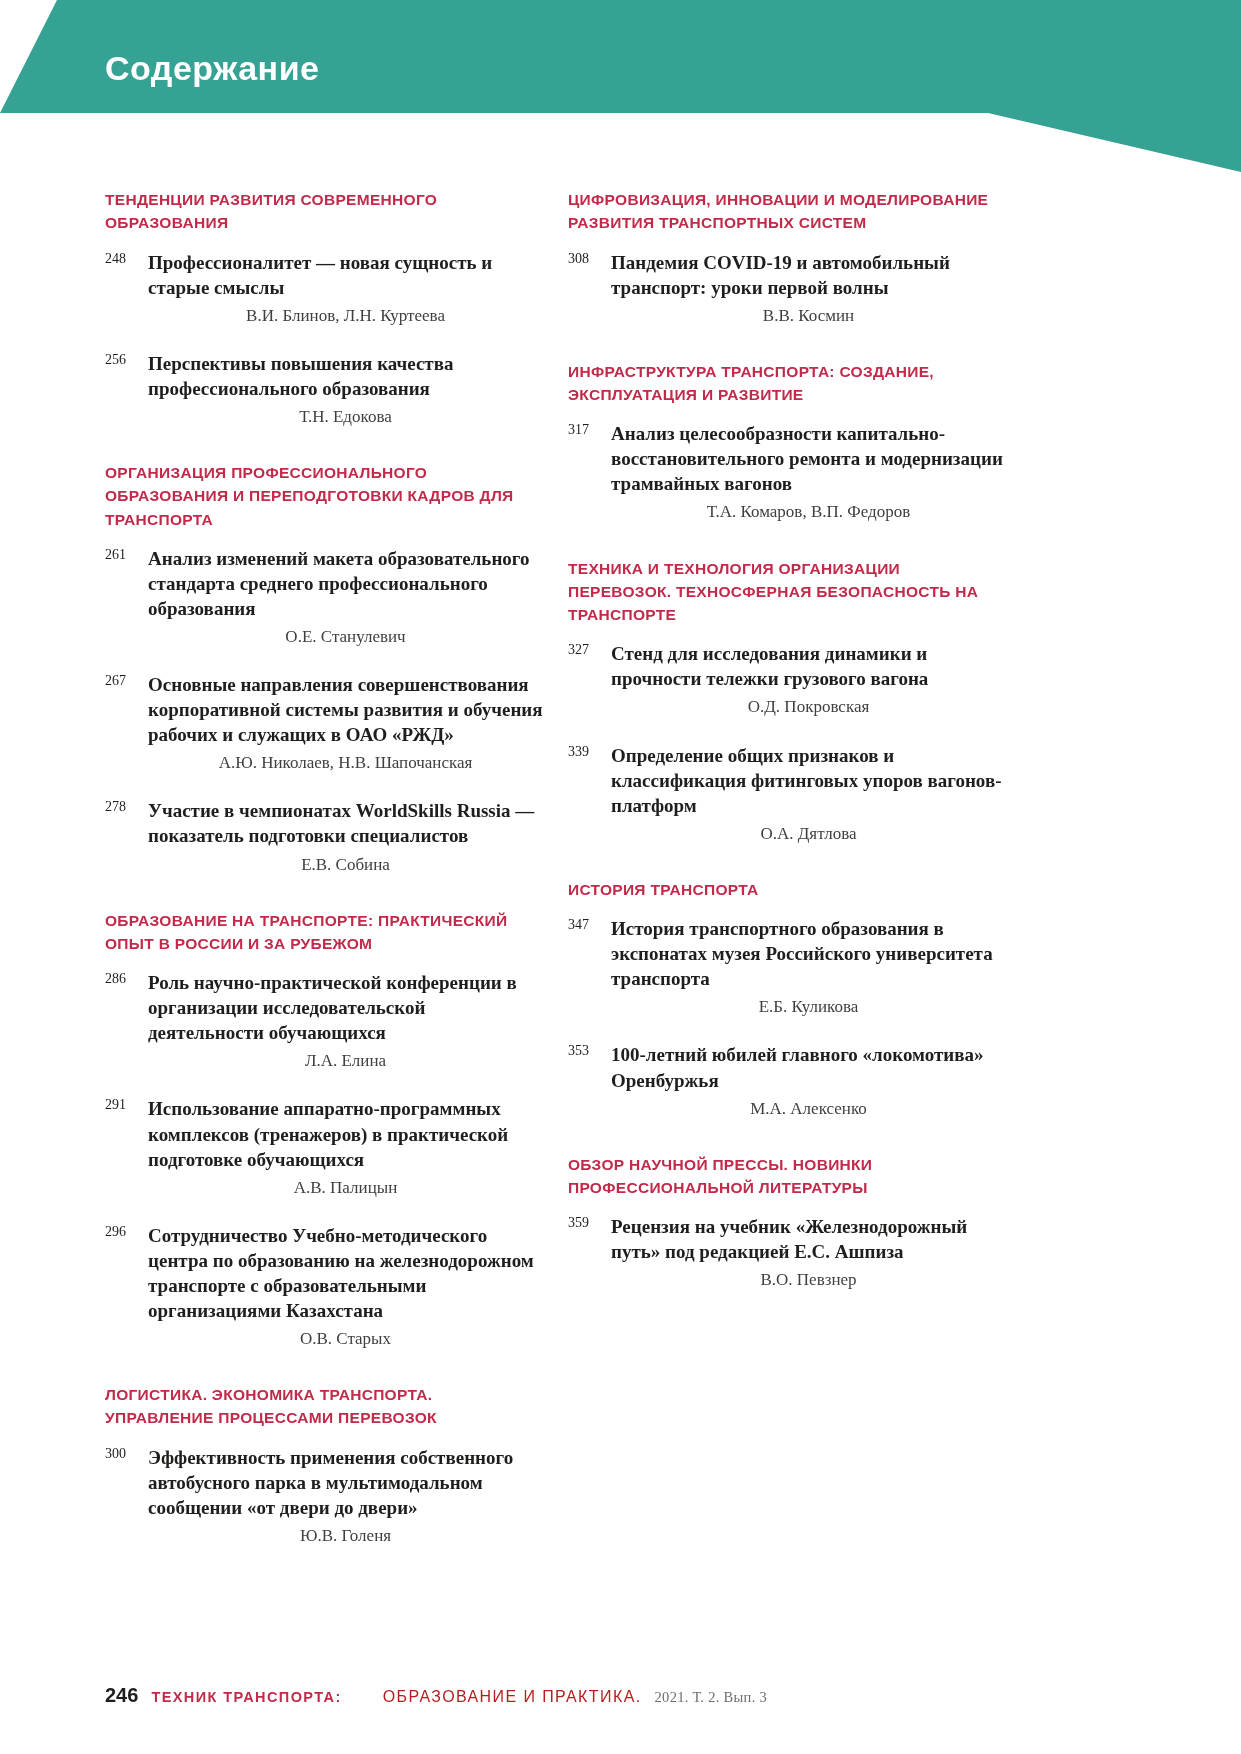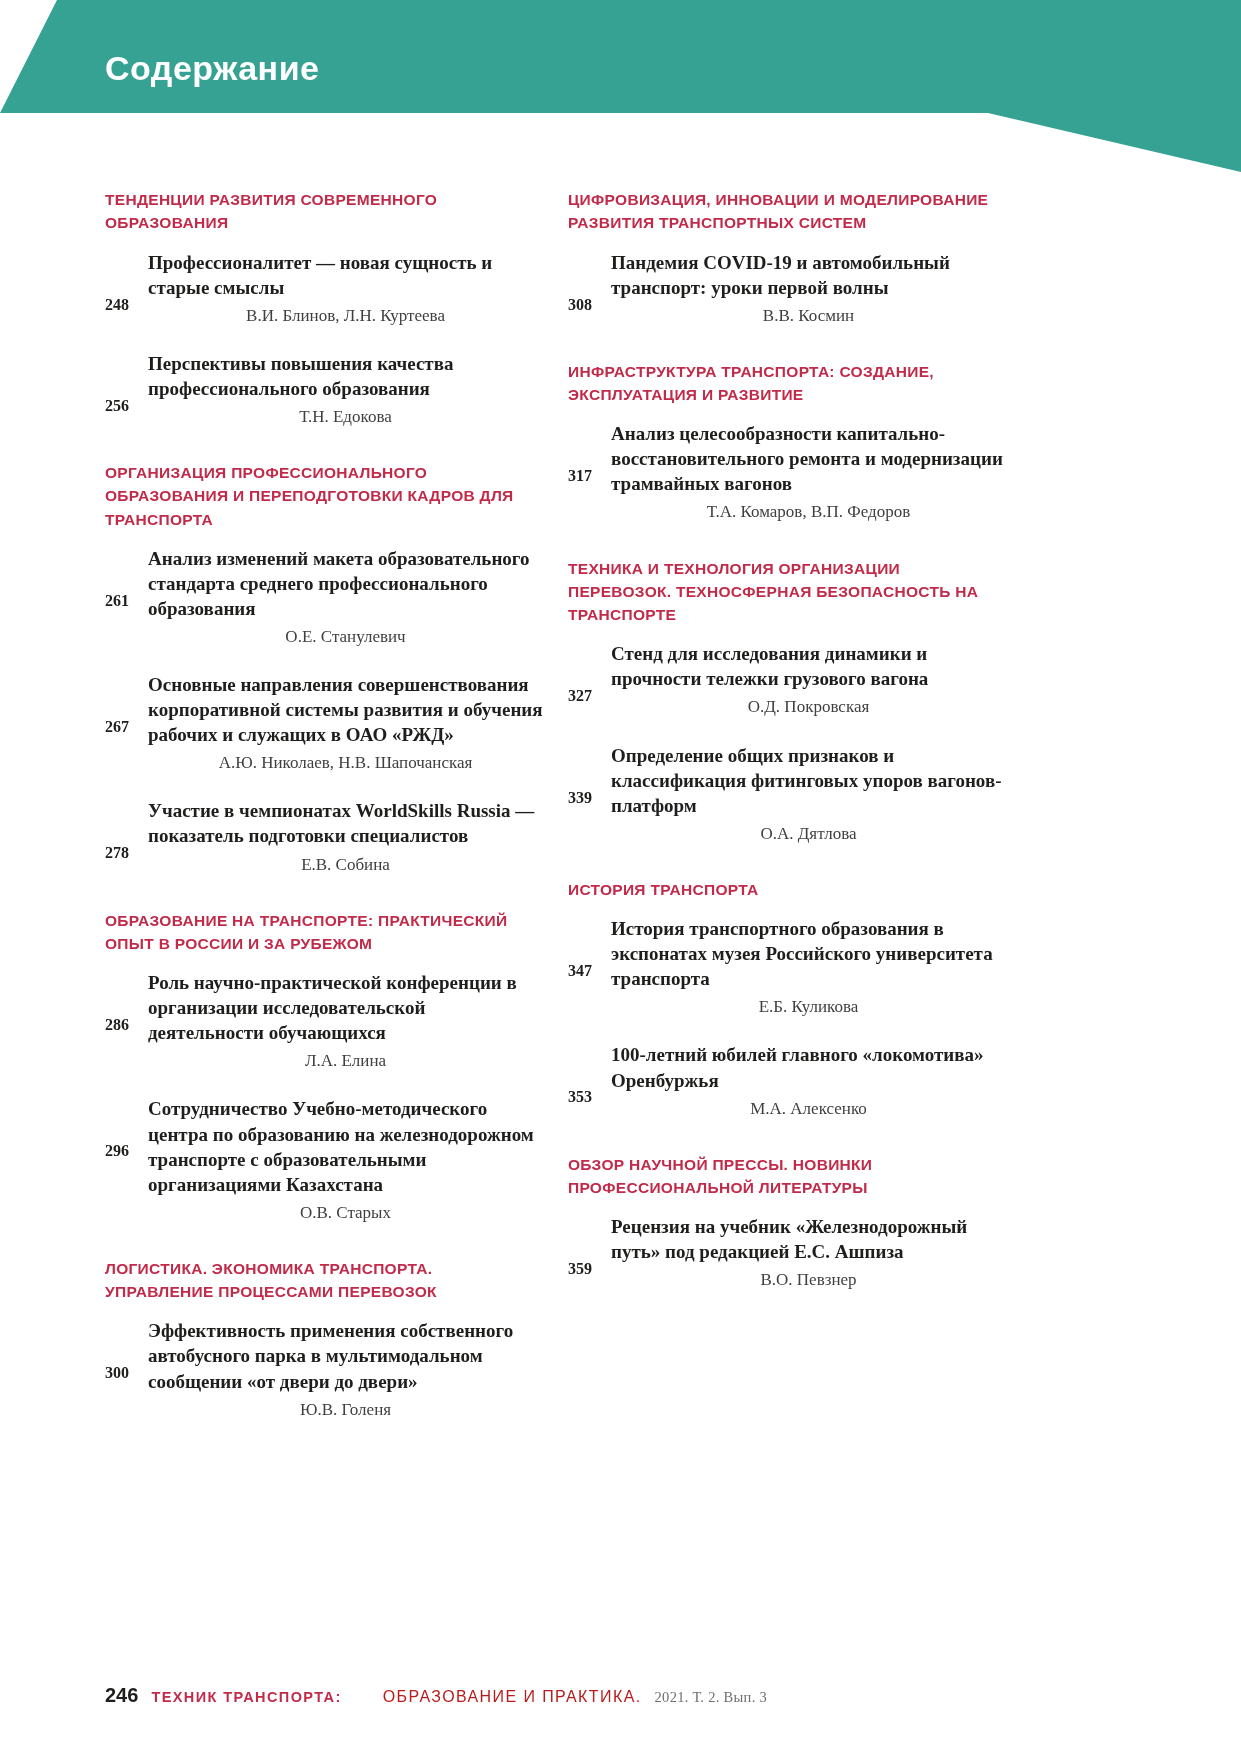--- a/index.html
+++ b/index.html
@@ -55,25 +55,24 @@
     text-transform:uppercase;
   }
   .entry{
     display:flex;
     margin-bottom:24px;
   }
   .entry:last-child{margin-bottom:0;}
   .entry-page{
     flex:0 0 43px;
     width:43px;
-    font-weight:bold;
-    font-size:16px;
+    font-weight:normal;
+    font-size:14px;
     line-height:1.32;
     color:#1e1e1c;
-    margin-top:44px;
   }
   .entry-body{flex:1 1 auto;}
   .entry-title{
     font-weight:bold;
     font-size:19px;
     line-height:1.32;
     color:#1e1e1c;
   }
   .entry-authors{
     margin-top:5px;
@@ -173,20 +172,27 @@
         <section class="toc-section">
           <h2 class="section-heading">ОБРАЗОВАНИЕ НА ТРАНСПОРТЕ: ПРАКТИЧЕСКИЙ ОПЫТ В РОССИИ И ЗА РУБЕЖОМ</h2>
           <div class="entry">
             <div class="entry-page">286</div>
             <div class="entry-body">
               <div class="entry-title">Роль научно-практической конференции в организации исследовательской деятельности обучающихся</div>
               <div class="entry-authors">Л.А. Елина</div>
             </div>
           </div>
           <div class="entry">
+            <div class="entry-page">291</div>
+            <div class="entry-body">
+              <div class="entry-title">Использование аппаратно-программных комплексов (тренажеров) в практической подготовке обучающихся</div>
+              <div class="entry-authors">А.В. Палицын</div>
+            </div>
+          </div>
+          <div class="entry">
             <div class="entry-page">296</div>
             <div class="entry-body">
               <div class="entry-title">Сотрудничество Учебно-методического центра по образованию на железнодорожном транспорте с образовательными организациями Казахстана</div>
               <div class="entry-authors">О.В. Старых</div>
             </div>
           </div>
         </section>
         <section class="toc-section">
           <h2 class="section-heading">ЛОГИСТИКА. ЭКОНОМИКА ТРАНСПОРТА. УПРАВЛЕНИЕ ПРОЦЕССАМИ ПЕРЕВОЗОК</h2>
           <div class="entry">

